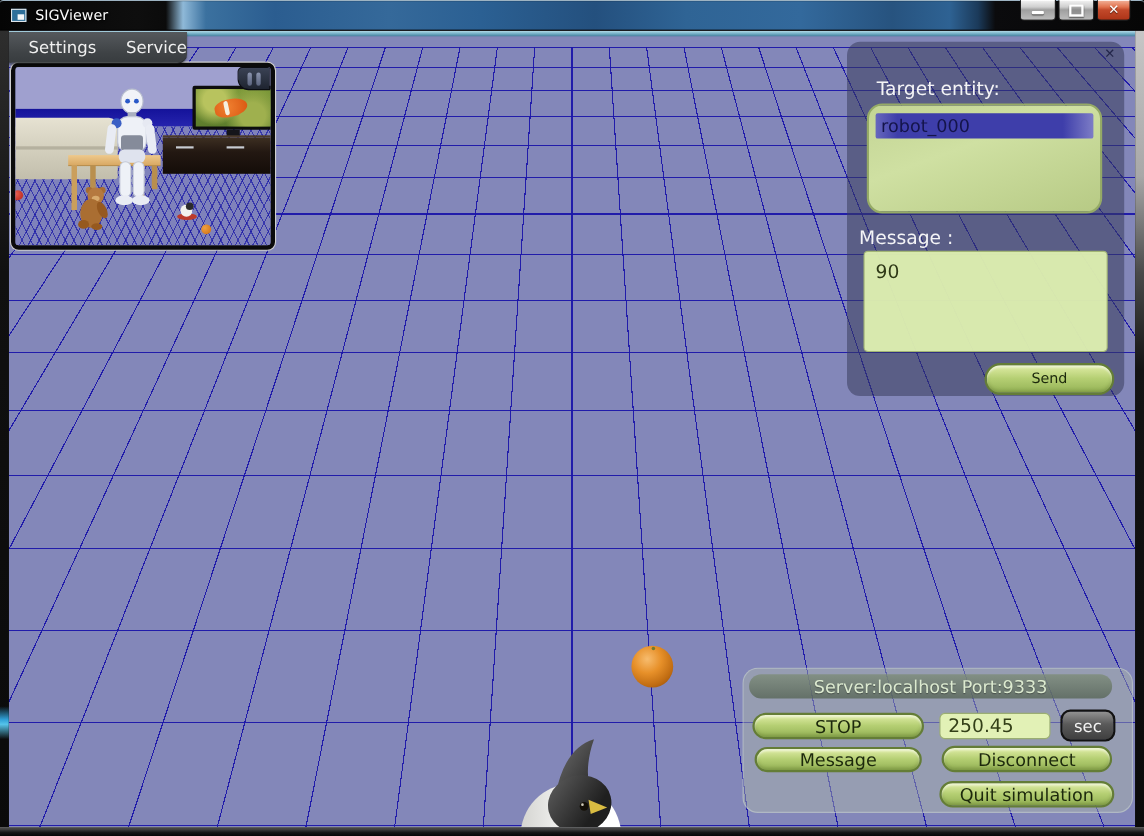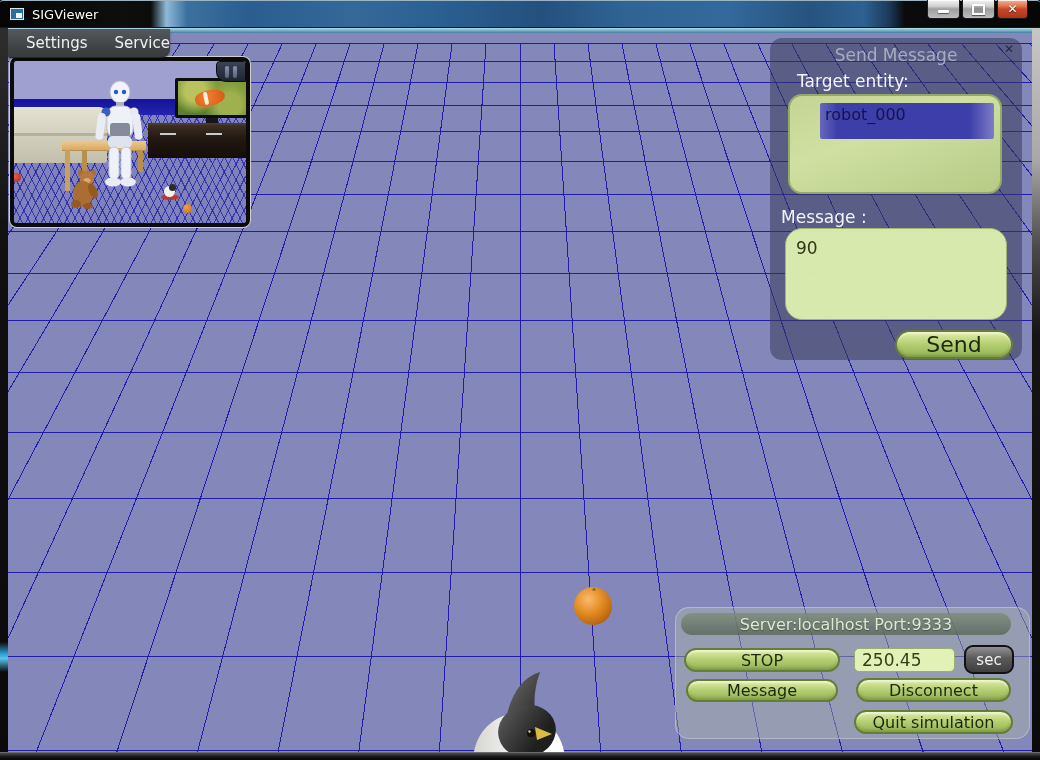--- a/index.html
+++ b/index.html
@@ -98,30 +98,30 @@
   
   .send-panel{position:absolute;left:762px;top:10px;width:252px;height:322px;z-index:6;
     background:rgba(56,60,92,.55);border-radius:12px;}
   .sm-title{position:absolute;top:7px;width:100%;text-align:center;color:#a6adc2;font-size:17px;}
   .sm-close{position:absolute;top:4px;right:8px;color:#23264a;font-size:12px;font-weight:bold;cursor:pointer;}
   .sm-label{position:absolute;left:11px;color:#f4f4f6;font-size:17px;}
   .lab1{top:33px;margin-left:16px;} .lab2{top:169px;}
   .sm-listbox{position:absolute;left:18px;top:56px;width:214px;height:100px;box-sizing:border-box;
     background:linear-gradient(160deg,#c3d494,#cfe0a2 40%,#b7ca85);
     border:2px solid #95aa66;border-radius:14px;padding:7px 6px;cursor:pointer;}
-  .sm-selected{height:36px;border-radius:2px;color:#14144a;font-size:16px;line-height:23px;padding-left:5px;
-    background:linear-gradient(90deg,#6767bd,#3e3eaa 10%,#3e3eaa 86%,#7d7dc6);cursor:pointer;margin-left:24px;}
+  .sm-selected{height:23px;border-radius:2px;color:#14144a;font-size:16px;line-height:23px;padding-left:5px;
+    background:linear-gradient(90deg,#6767bd,#3e3eaa 10%,#3e3eaa 86%,#7d7dc6);cursor:pointer;}
   .sm-textarea{position:absolute;left:15px;top:190px;width:222px;height:92px;box-sizing:border-box;
-    background:rgba(223,240,176,.95);border:1px solid #a2b575;border-radius:17px;
+    background:rgba(223,240,176,.95);border:1px solid #a2b575;border-radius:4px;
     padding:9px 10px;color:#2e3816;font-size:17px;cursor:text;}
   .green-btn{background:linear-gradient(#e0eda6,#b5cf73 48%,#94b255);border:2px solid #647d37;
     border-radius:999px;color:#1c280c;font-size:16px;display:flex;align-items:center;justify-content:center;
     box-sizing:border-box;cursor:pointer;
     box-shadow:inset 0 2px 2px rgba(255,255,255,.55), inset 0 -2px 3px rgba(60,80,20,.25);}
-  .sm-send{position:absolute;right:9px;top:292px;width:118px;height:29px;font-size:22px;}
+  .sm-send{position:absolute;right:9px;top:292px;width:118px;height:29px;font-size:13px;}
 
   
   .control-panel{position:absolute;left:667px;top:579px;width:355px;height:132px;z-index:6;box-sizing:border-box;
     background:rgba(173,184,170,.45);border:1px solid rgba(230,240,225,.35);border-radius:14px;}
   .cp-header{position:absolute;left:5px;top:5px;width:330px;height:22px;border-radius:12px;
     background:linear-gradient(rgba(125,140,120,.78),rgba(86,100,84,.78));
     color:#dcead0;font-size:16px;display:flex;align-items:center;justify-content:center;
     text-shadow:0 1px 1px rgba(0,0,0,.35);}
   .cp-stop{position:absolute;left:8px;top:40px;width:156px;height:24px;}
   .cp-field{position:absolute;left:178px;top:40px;width:101px;height:24px;box-sizing:border-box;
@@ -280,21 +280,20 @@
       <span class="phead"></span>
     </div>
     <div class="pv-orange"></div>
     <div class="pv-pause">
       <span></span>
         <span></span>
     </div>
   </div>
 
   <div class="send-panel">
-    <div class="sm-title">Send Message</div>
     <div class="sm-close">✕</div>
     <div class="sm-label lab1">Target entity:</div>
     <div class="sm-listbox">
       <div class="sm-selected">robot_000</div>
     </div>
     <div class="sm-label lab2">Message :</div>
     <div class="sm-textarea">90</div>
     <div class="green-btn sm-send">Send</div>
   </div>
 

